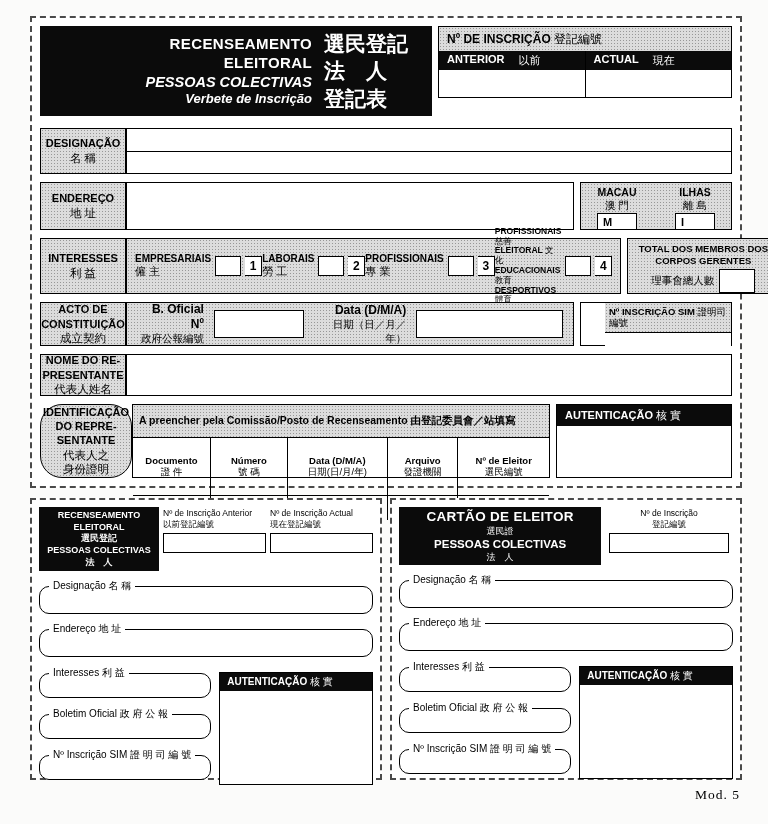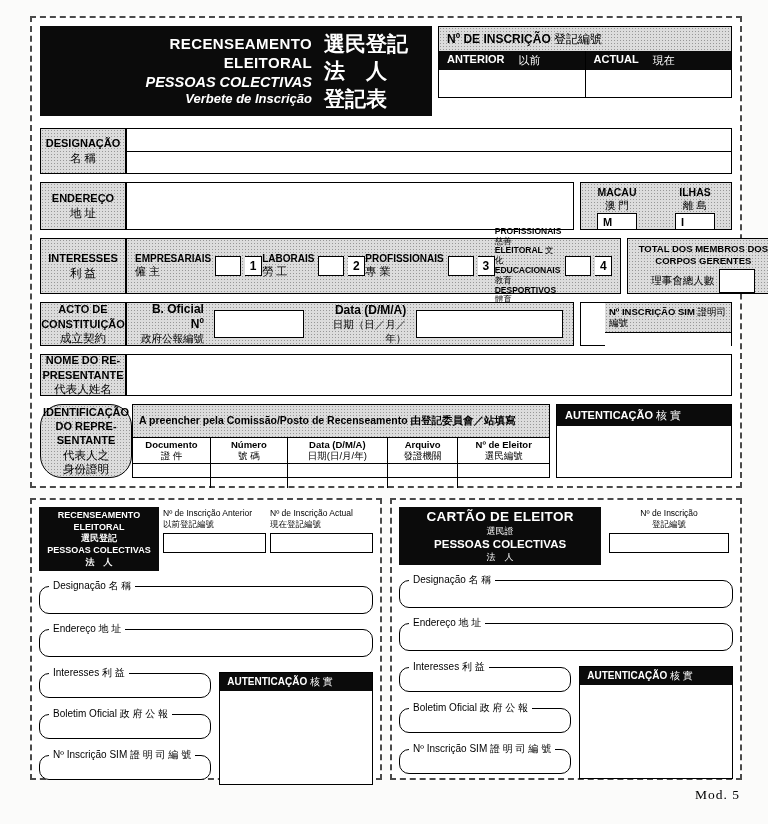--- a/index.html
+++ b/index.html
@@ -69,21 +69,21 @@
   .sim-box{display:flex;flex-direction:column;}
   .sim-hdr{font-size:9.5px;padding:3px 4px;line-height:1.2;}
   .sim-hdr .pt{font-weight:bold;}
   .sim-cell{flex:1;background:#fff;border-top:1px solid #000;min-height:20px;}
 
   
   .lab-id{width:92px;border-radius:22px;}
   .com-table{flex:1;border:1px solid #000;display:flex;flex-direction:column;background:#fff;}
   .com-hdr{font-size:10.5px;padding:9px 6px;border-bottom:1px solid #000;}
   .com-cols{display:flex;border-bottom:1px solid #000;}
-  .com-col{text-align:center;font-size:9.5px;line-height:1.2;padding:1px 2px;}
+  .com-col{text-align:center;font-size:9.5px;line-height:1.2;padding:17px 2px;}
   .com-col .pt{font-weight:bold;}
   .com-col + .com-col{border-left:1px solid #000;}
   .com-cells{display:flex;flex:1;min-height:24px;}
   .com-cell + .com-cell{border-left:1px solid #000;}
   .w1{width:18.5%;} .w2{width:18.5%;} .w3{width:24%;} .w4{width:17%;} .w5{width:22%;}
   .aut-box{width:176px;margin-left:6px;border:1px solid #000;display:flex;flex-direction:column;flex:none;}
   .aut-hdr{background:#0b0b0b;color:#fff;font-weight:bold;font-size:11px;padding:3px 8px;}
   .aut-cell{flex:1;background:#fff;}
 
   

